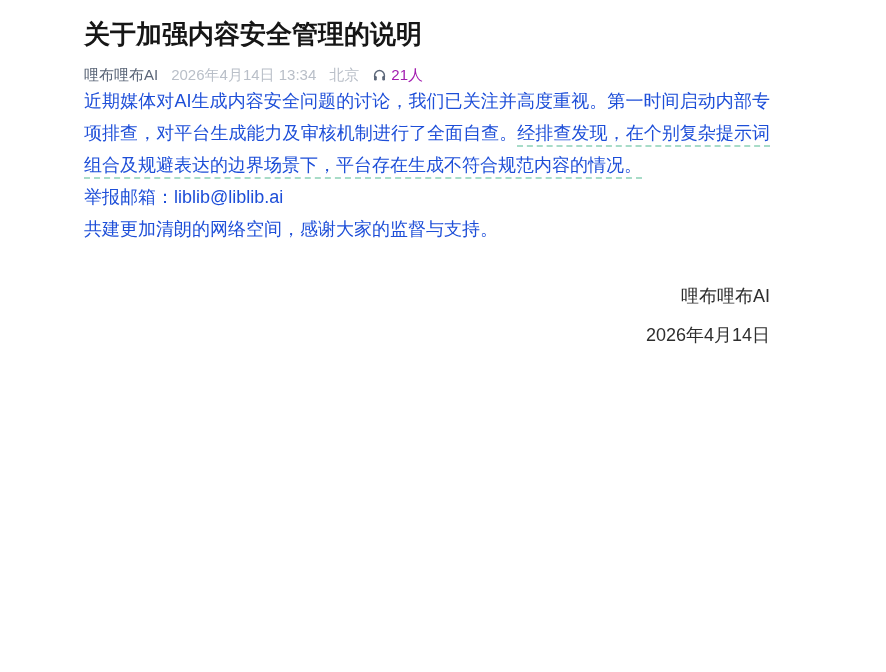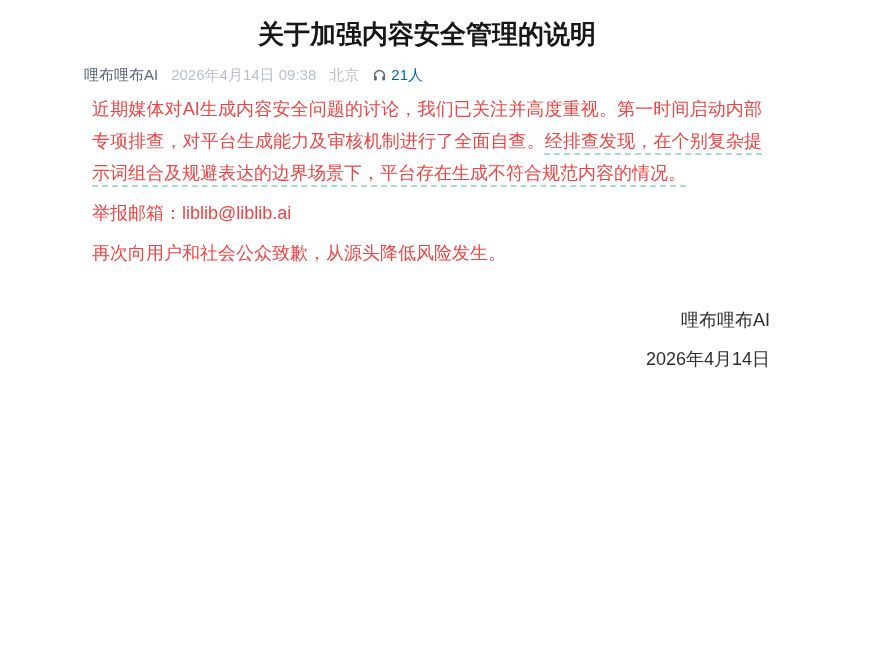--- a/index.html
+++ b/index.html
@@ -19,52 +19,51 @@
     height: 672px;
     padding: 18px 116px 0 84px;
     background: #ffffff;
   }
   h1.title {
     margin: 0;
     font-size: 26px;
     line-height: 32px;
     font-weight: 700;
     color: #161616;
-    text-align: center;
   }
   .meta {
     margin-top: 15px;
     font-size: 15px;
     line-height: 20px;
     color: #5b6678;
     display: flex;
     align-items: center;
   }
   .meta .author {
     color: #5b6678;
     margin-right: 13px;
   }
   .meta .dim {
     color: #b9bfc8;
     margin-right: 13px;
   }
   .meta .listen {
     display: inline-flex;
     align-items: center;
-    color: #0369a1;
+    color: #a21caf;
   }
   .meta .listen svg {
     margin-right: 4px;
     display: block;
   }
   p.para {
-    margin: 8px;
+    margin: 0;
     font-size: 18px;
     line-height: 32px;
-    color: #ef4444;
+    color: #1d4ed8;
     text-align: justify;
   }
   .p1 { margin-top: 31px; }
   .p2 { margin-top: 12px; }
   .p3 { margin-top: 2px; }
   .p4 { margin-top: 6px; }
   .p5 { margin-top: 2px; }
   .p6 { margin-top: 21px; }
   .underlined {
     text-decoration: underline;
@@ -87,41 +86,41 @@
 </style>
 </head>
 <body>
 
 <div class="page">
 
   <h1 class="title">关于加强内容安全管理的说明</h1>
 
   <div class="meta">
     <span class="author">哩布哩布AI</span>
-    <span class="dim">2026年4月14日 09:38</span>
+    <span class="dim">2026年4月14日 13:34</span>
     <span class="dim">北京</span>
     <span class="listen">
       <span>
         <svg width="15" height="15" viewBox="0 0 24 24">
           <path d="M4.2 14v-2.2a7.8 7.8 0 0 1 15.6 0V14" fill="none" stroke="#5b6678" stroke-width="2.3" stroke-linecap="round"></path>
           <rect x="3.2" y="12.8" width="4.4" height="7.2" rx="2.1" fill="#5b6678"></rect>
           <rect x="16.4" y="12.8" width="4.4" height="7.2" rx="2.1" fill="#5b6678"></rect>
         </svg>
       </span>
       <span>21人</span>
     </span>
   </div>
 
   <p class="para p1"><span>近期媒体对AI生成内容安全问题的讨论，我们已关注并高度重视。第一时间启动内部专项排查，对平台生成能力及审核机制进行了全面自查。</span><span class="underlined">经排查发现，在个别复杂提示词组合及规避表达的边界场景下，平台存在生成不符合规范内容的情况。</span></p>
 
 
 
 
   <p class="para p5"><span>举报邮箱：</span><span>liblib@liblib.ai</span></p>
 
-  <p class="para p6">再次向用户和社会公众致歉，从源头降低风险发生。</p>
+  <p class="para p6">共建更加清朗的网络空间，感谢大家的监督与支持。</p>
 
   <div class="signature">
     <p class="sig-name">哩布哩布AI</p>
     <p class="sig-date">2026年4月14日</p>
   </div>
 
 </div>
 
 </body></html>

